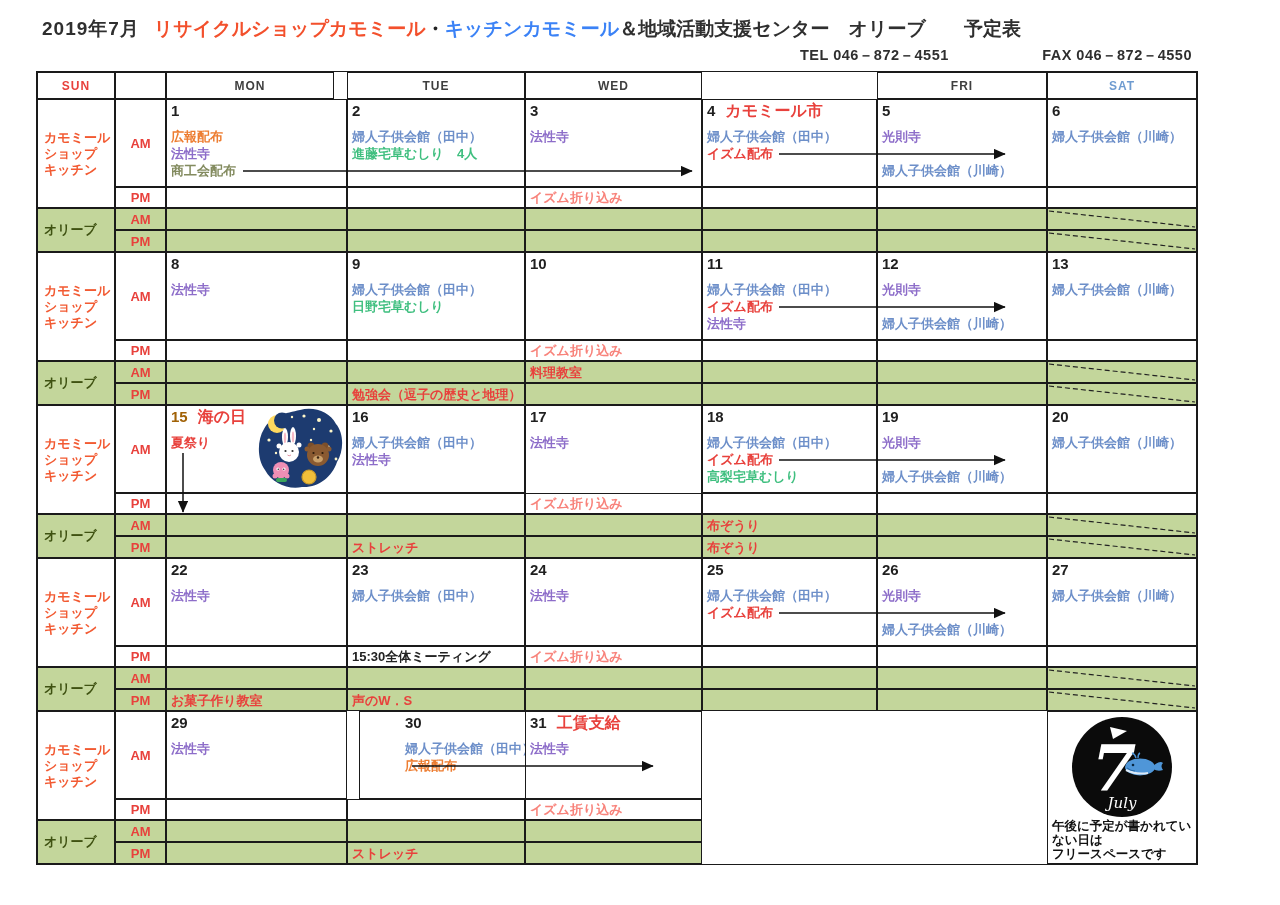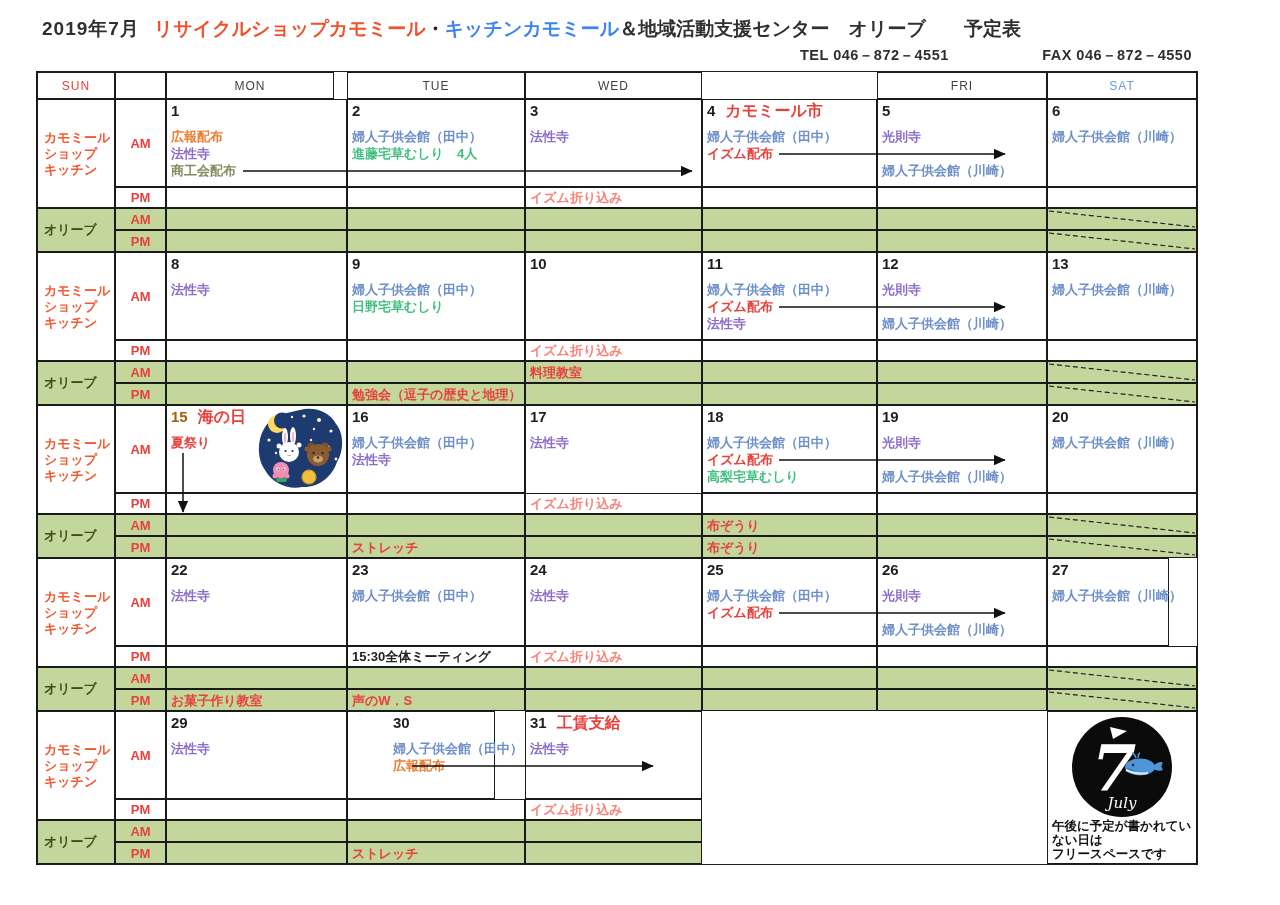--- a/index.html
+++ b/index.html
@@ -9,21 +9,21 @@
   .title .t-month{margin-right:14px;letter-spacing:1px;}
   .title .t-shop{color:#f3502c;}
   .title .t-dot{color:#222;}
   .title .t-kitchen{color:#3b82f6;text-align:center;}
   .title .t-rest{color:#2f2f2f;}
   .contact{position:absolute;top:46px;left:800px;width:392px;display:flex;justify-content:space-between;
            font-size:14.5px;font-weight:bold;color:#2f2f2f;letter-spacing:.5px;white-space:nowrap;}
   #calendar{position:absolute;left:37px;top:72px;width:1160px;height:792px;outline:1px solid #1a1a1a;}
   .cell{position:absolute;box-sizing:border-box;border:1px solid #1a1a1a;background:#fff;}
   .olive{background:#c3d69b;}
-  .hdr{display:flex;align-items:center;justify-content:center;font-weight:normal;font-size:12px;
+  .hdr{display:flex;align-items:center;justify-content:center;font-weight:bold;font-size:12px;
        letter-spacing:1px;color:#3f3f3f;}
   .ampm{display:flex;align-items:center;justify-content:center;color:#e8413c;font-weight:bold;font-size:13px;}
   .sec{display:flex;flex-direction:column;justify-content:center;padding-left:6px;
        color:#f25a32;font-weight:bold;font-size:13px;line-height:16px;}
   .sec-olive{justify-content:center;color:#3f5212;}
   .day{padding:1px 4px;}
   .dateline{font-size:15px;font-weight:bold;color:#1f1f1f;line-height:19px;white-space:nowrap;}
   .badge{color:#e8413c;font-size:16px;margin-left:10px;font-weight:bold;}
   .evs{margin-top:8px;}
   .ev{font-size:13px;font-weight:bold;line-height:17px;white-space:nowrap;}
@@ -425,21 +425,21 @@
       <div class="dateline"><span>26</span></div>
       <div class="evs">
         <div class="ev" style="color: rgb(141, 109, 201);">光則寺</div>
         <div class="ev" style="color: rgb(34, 34, 34);">&nbsp;</div>
         <div class="ev" style="color: rgb(109, 143, 201);">婦人子供会館（川崎）</div>
       </div>
     </div>
     <div class="cell day pmcell" style="left: 840px; top: 574px; width: 170px; height: 21px;"></div>
     <div class="cell olive ocell" style="left: 840px; top: 595px; width: 170px; height: 22px;"></div>
     <div class="cell olive ocell" style="left: 840px; top: 617px; width: 170px; height: 22px;"></div>
-    <div class="cell day" style="left: 1010px; top: 486px; width: 122px; height: 88px;">
+    <div class="cell day" style="left: 1010px; top: 486px; width: 150px; height: 88px;">
       <div class="dateline"><span>27</span></div>
       <div class="evs">
         <div class="ev" style="color: rgb(109, 143, 201);">婦人子供会館（川崎）</div>
       </div>
     </div>
     <div class="cell day pmcell" style="left: 1010px; top: 574px; width: 150px; height: 21px;"></div>
     <div class="cell olive ocell" style="left: 1010px; top: 595px; width: 150px; height: 22px;">
       <svg class="diag" viewBox="0 0 148 20" preserveAspectRatio="none">
         <line x1="1" y1="2" x2="147" y2="18" stroke="#222" stroke-width="1.2" stroke-dasharray="5 3"></line>
       </svg>
@@ -461,21 +461,21 @@
     <div class="cell olive ampm" style="left: 78px; top: 770px; width: 51px; height: 22px;">PM</div>
     <div class="cell day" style="left: 129px; top: 639px; width: 181px; height: 88px;">
       <div class="dateline"><span>29</span></div>
       <div class="evs">
         <div class="ev" style="color: rgb(141, 109, 201);">法性寺</div>
       </div>
     </div>
     <div class="cell day pmcell" style="left: 129px; top: 727px; width: 181px; height: 21px;"></div>
     <div class="cell olive ocell" style="left: 129px; top: 748px; width: 181px; height: 22px;"></div>
     <div class="cell olive ocell" style="left: 129px; top: 770px; width: 181px; height: 22px;"></div>
-    <div class="cell day" style="left: 310px; top: 639px; width: 148px; height: 88px; padding-left: 45px;">
+    <div class="cell day" style="left: 322px; top: 639px; width: 178px; height: 88px; padding-left: 45px;">
       <div class="dateline"><span>30</span></div>
       <div class="evs">
         <div class="ev" style="color: rgb(109, 143, 201);">婦人子供会館（田中）</div>
         <div class="ev" style="color: rgb(237, 125, 49);">広報配布</div>
       </div>
     </div>
     <div class="cell day pmcell" style="left: 310px; top: 727px; width: 178px; height: 21px;"></div>
     <div class="cell olive ocell" style="left: 310px; top: 748px; width: 178px; height: 22px;"></div>
     <div class="cell olive ocell" style="left: 310px; top: 770px; width: 178px; height: 22px;">
       <div class="ev" style="color: rgb(232, 65, 60);">ストレッチ</div>

